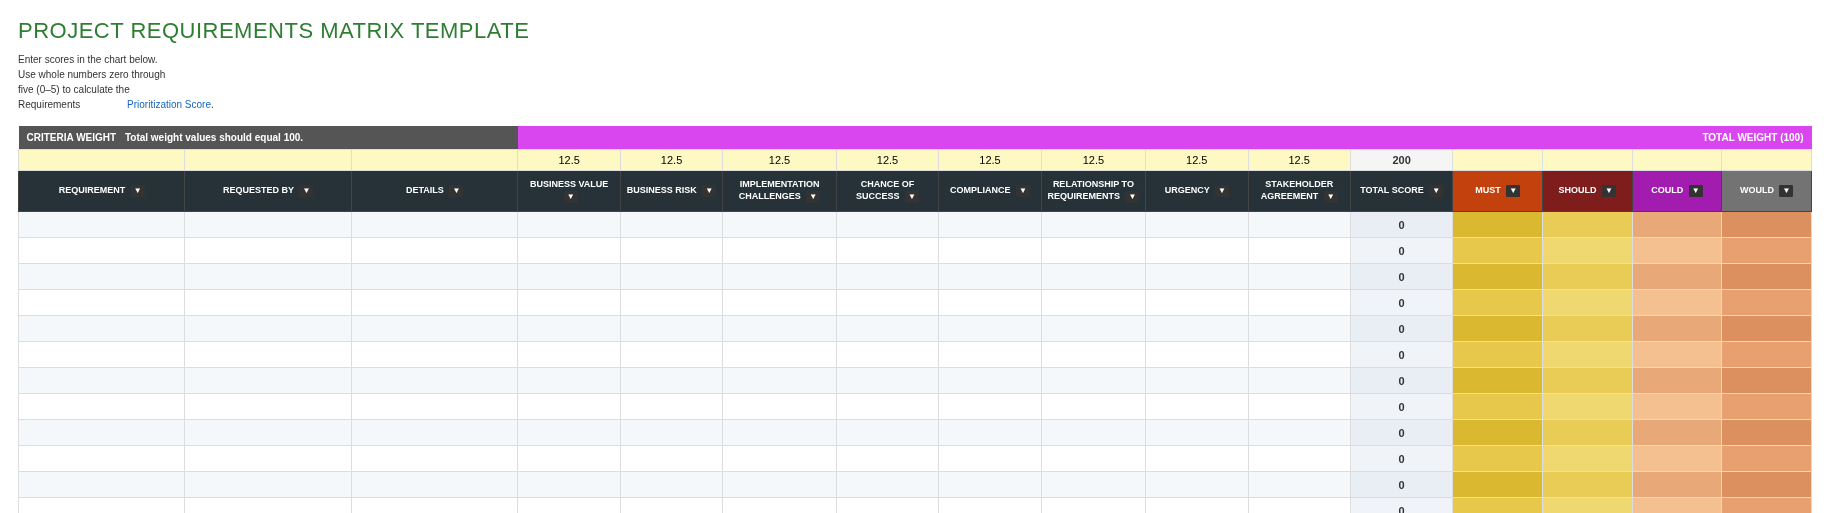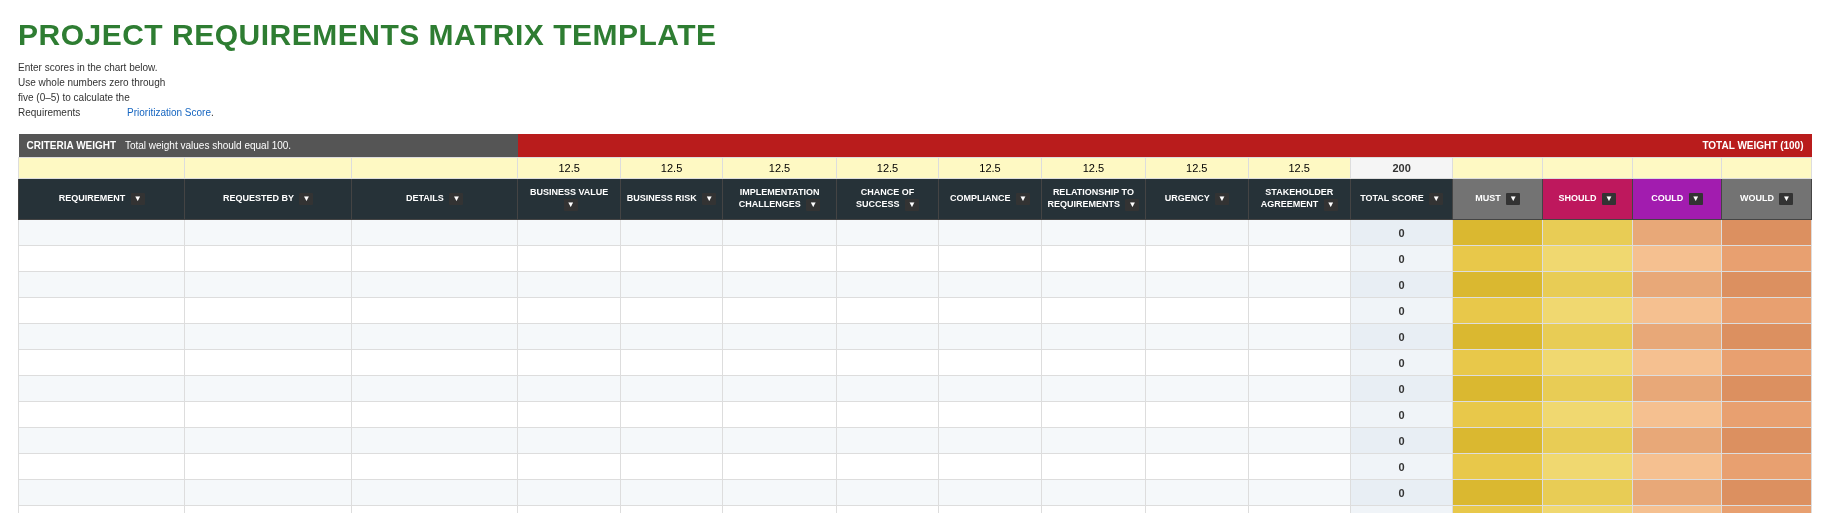--- a/index.html
+++ b/index.html
@@ -5,22 +5,22 @@
     * { box-sizing: border-box; margin: 0; padding: 0; }
     body {
       font-family: Arial, sans-serif;
       background: #fff;
       padding: 18px;
       font-size: 11px;
     }
 
     .page-title {
       color: #2e7d32;
-      font-size: 30px;
-      font-weight: bold;
+      font-size: 22px;
+      font-weight: normal;
       margin-bottom: 8px;
       letter-spacing: 0.5px;
     }
 
     .instructions {
       color: #333;
       font-size: 10px;
       line-height: 1.5;
       margin-bottom: 14px;
     }
@@ -36,21 +36,21 @@
     }
 
     table {
       border-collapse: collapse;
       width: 100%;
       min-width: 1600px;
     }
 
     
     .criteria-row td {
-      background: #b91c1c;
+      background: #d946ef;
       color: #fff;
       font-size: 10px;
       font-weight: bold;
       padding: 6px 8px;
     }
 
     .criteria-label-cell {
       background: #555 !important;
     }
 
@@ -82,22 +82,22 @@
       font-size: 9px;
       font-weight: bold;
       text-align: center;
       text-transform: uppercase;
       padding: 8px 4px;
       border: 1px solid #444;
       vertical-align: middle;
       line-height: 1.3;
     }
 
-    .header-row td.col-must { background: #737373; }
-    .header-row td.col-should { background: #be185d; }
+    .header-row td.col-must { background: #c2410c; }
+    .header-row td.col-should { background: #7f1d1d; }
     .header-row td.col-could { background: #a21caf; text-align: center; }
     .header-row td.col-would { background: #737373; }
 
     
     .data-row td {
       border: 1px solid #ddd;
       padding: 4px;
       height: 26px;
       text-align: center;
       vertical-align: middle;
@@ -168,21 +168,21 @@
   <a href="#">Prioritization Score</a><span>.</span>
 </div>
 
 <div class="table-wrapper">
   <table>
 
     <tbody>
         <tr class="criteria-row">
       <td colspan="3" class="criteria-label-cell">
         <span>CRITERIA WEIGHT</span>
-        <span style="font-weight:normal; margin-left:6px;">Total weight values should equal 100.</span>
+        <span style="font-weight:bold; margin-left:6px;">Total weight values should equal 100.</span>
       </td>
       <td></td>
       <td></td>
       <td></td>
       <td></td>
       <td></td>
       <td></td>
       <td></td>
       <td></td>
       <td></td>

